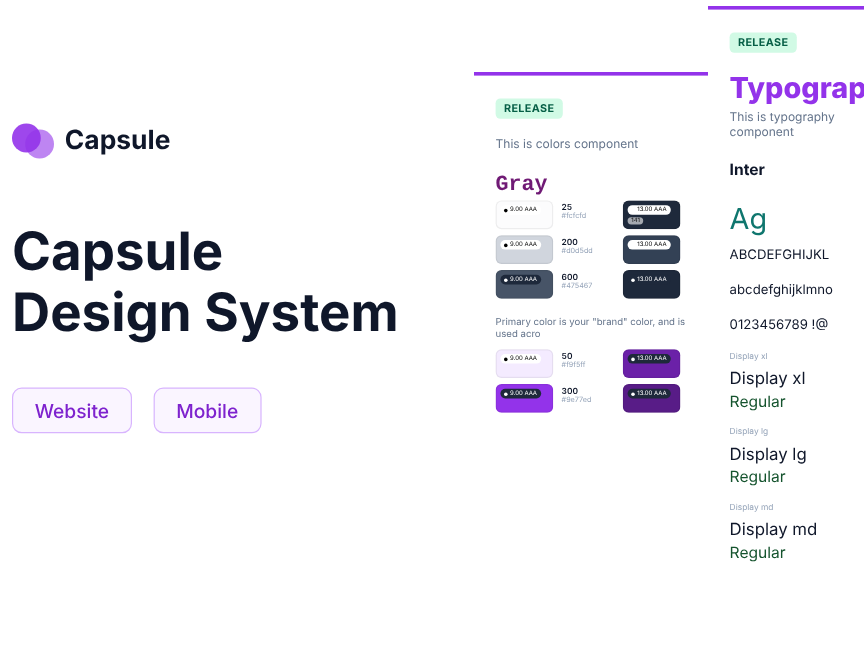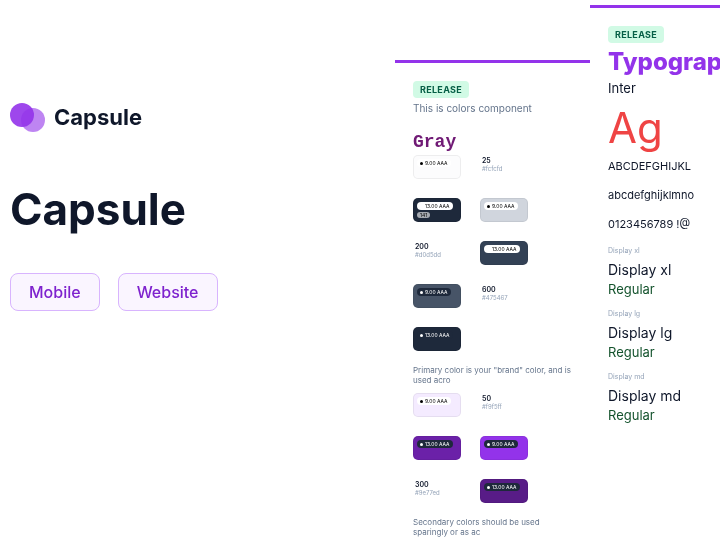--- a/index.html
+++ b/index.html
@@ -10,63 +10,64 @@
 .logo-mark { width: 34px; height: 34px; position: relative; }
 .logo-mark .circ1 { position: absolute; width: 24px; height: 24px; border-radius: 50%; background: #9333ea; left: 0; top: 3px; opacity: 0.9; }
 .logo-mark .circ2 { position: absolute; width: 24px; height: 24px; border-radius: 50%; background: #9333ea; left: 11px; top: 8px; opacity: 0.6; }
 .logo-name { font-size: 22px; font-weight: 700; color: #0f172a; }
 .hero-title { font-size: 44px; font-weight: 700; line-height: 1.15; color: #0f172a; margin-bottom: 38px; }
 .btn-row { display: flex; gap: 18px; }
 .pill-btn { border: 1px solid #d8b4fe; background: #faf5ff; color: #7e22ce; font-size: 16px; font-weight: 500; padding: 8px 18px; border-radius: 8px; cursor: pointer; }
 
 .card { background: #fff; border-top: 3px solid #9333ea; position: relative; flex-shrink: 0; }
 .card-pad { padding: 14px 18px 10px; }
-.badge { display: inline-block; background: #d1fae5; color: #065f46; font-size: 9px; font-weight: 700; padding: 3px 7px; border-radius: 4px; letter-spacing: 0.3px; margin-bottom: 4px; }
+.badge { display: inline-block; background: #d1fae5; color: #065f46; font-size: 9px; font-weight: 700; padding: 3px 7px; border-radius: 4px; letter-spacing: 0.3px; margin-bottom: 15px; }
 .card-title { font-size: 24px; font-weight: 800; color: #9333ea; margin-bottom: 4px; }
 .card-sub { font-size: 10px; color: #64748b; margin-bottom: 18px; }
 
 .colors-card { width: 195px; height: 530px; margin-top: 60px; overflow: hidden; }
 .sect-h { font-size: 18px; font-weight: 700; color: #701a75; margin-bottom: 3px; font-family: Liberation Mono, monospace; }
 .sect-d { font-size: 8px; color: #64748b; margin-bottom: 8px; }
-.sw-grid { display: flex; flex-wrap: wrap; gap: 19px; margin-bottom: 14px; }
+.sw-grid { display: flex; flex-wrap: wrap; gap: 5px; margin-bottom: 14px; }
 .sw { width: 48px; height: 24px; border-radius: 5px; position: relative; border: 1px solid rgba(0,0,0,0.06); }
 .sw-info { width: 48px; padding: 1px 2px; }
 .sw-num { font-size: 7px; font-weight: 600; color: #0f172a; }
 .sw-rgb { font-size: 6px; color: #94a3b8; }
 .sw-tag { position: absolute; top: 3px; left: 3px; font-size: 5px; background: #fff; padding: 1px 3px; border-radius: 6px; display: flex; align-items: center; gap: 2px; }
 .sw-tag.dark { background: #1e293b; color: #fff; }
 .dot { width: 3px; height: 3px; border-radius: 50%; display: inline-block; }
 .sw-tag2 { position: absolute; bottom: 3px; left: 3px; font-size: 5px; background: rgba(255,255,255,0.6); padding: 0 3px; border-radius: 3px; }
 
 .typo-card { width: 130px; height: 540px; margin-top: 5px; overflow: hidden; }
-.font-name { font-size: 13px; font-weight: 400; color: #0f172a; margin-bottom: 11px; }
-.glyph { font-size: 42px; font-weight: 400; color: #ef4444; line-height: 1; margin-bottom: 10px; }
+.font-name { font-size: 13px; font-weight: 700; color: #0f172a; margin-bottom: 21px; }
+.glyph { font-size: 24px; font-weight: 400; color: #0f766e; line-height: 1; margin-bottom: 10px; }
 .alpha { font-size: 11px; color: #0f172a; line-height: 1.35; margin-bottom: 14px; white-space: nowrap; overflow: hidden; }
 .ts-label { font-size: 7px; color: #94a3b8; margin-bottom: 6px; }
 .ts-name { font-size: 14px; color: #0f172a; margin-bottom: 3px; }
 .ts-weight { font-size: 13px; color: #14532d; margin-bottom: 12px; }
 .ts-block { margin-bottom: 10px; }
 </style>
 </head>
 <body>
 
 <div class="left-panel">
   <div class="logo-row">
     <div class="logo-mark">
       <div class="circ1"></div>
         <div class="circ2"></div>
     </div>
     <div class="logo-name">Capsule</div>
   </div>
   <h1 class="hero-title">
     <span>Capsule</span><br>
+    <span>Design System</span>
   </h1>
   <div class="btn-row">
+    <button class="pill-btn">Website</button>
     <button class="pill-btn">Mobile</button>
-    <button class="pill-btn">Website</button>
   </div>
 </div>
 
 <div class="card colors-card">
   <div class="card-pad">
     <span class="badge">RELEASE</span>
     <div class="card-sub">This is colors component</div>
 
     <div class="sect-h">Gray</div>
     <div class="sw-grid">
@@ -150,28 +151,28 @@
           <div class="sw-rgb">#9e77ed</div>
         </div>
       <div class="sw" style="background:#581c87">
         <span class="sw-tag dark">
             <span class="dot" style="background:#fff"></span>
             <span>13.00 AAA</span>
           </span>
       </div>
     </div>
 
-    <div class="sect-d">Secondary colors should be used sparingly or as ac</div>
   </div>
 </div>
 
 <div class="card typo-card">
   <div class="card-pad">
     <span class="badge">RELEASE</span>
     <div class="card-title">Typography</div>
+    <div class="card-sub">This is typography component</div>
 
     <div class="font-name">Inter</div>
     <div class="glyph">Ag</div>
     <div class="alpha">ABCDEFGHIJKL</div>
     <div class="alpha">abcdefghijklmno</div>
     <div class="alpha">0123456789 !@</div>
 
     <div class="ts-block">
       <div class="ts-label">Display xl</div>
       <div class="ts-name">Display xl</div>

